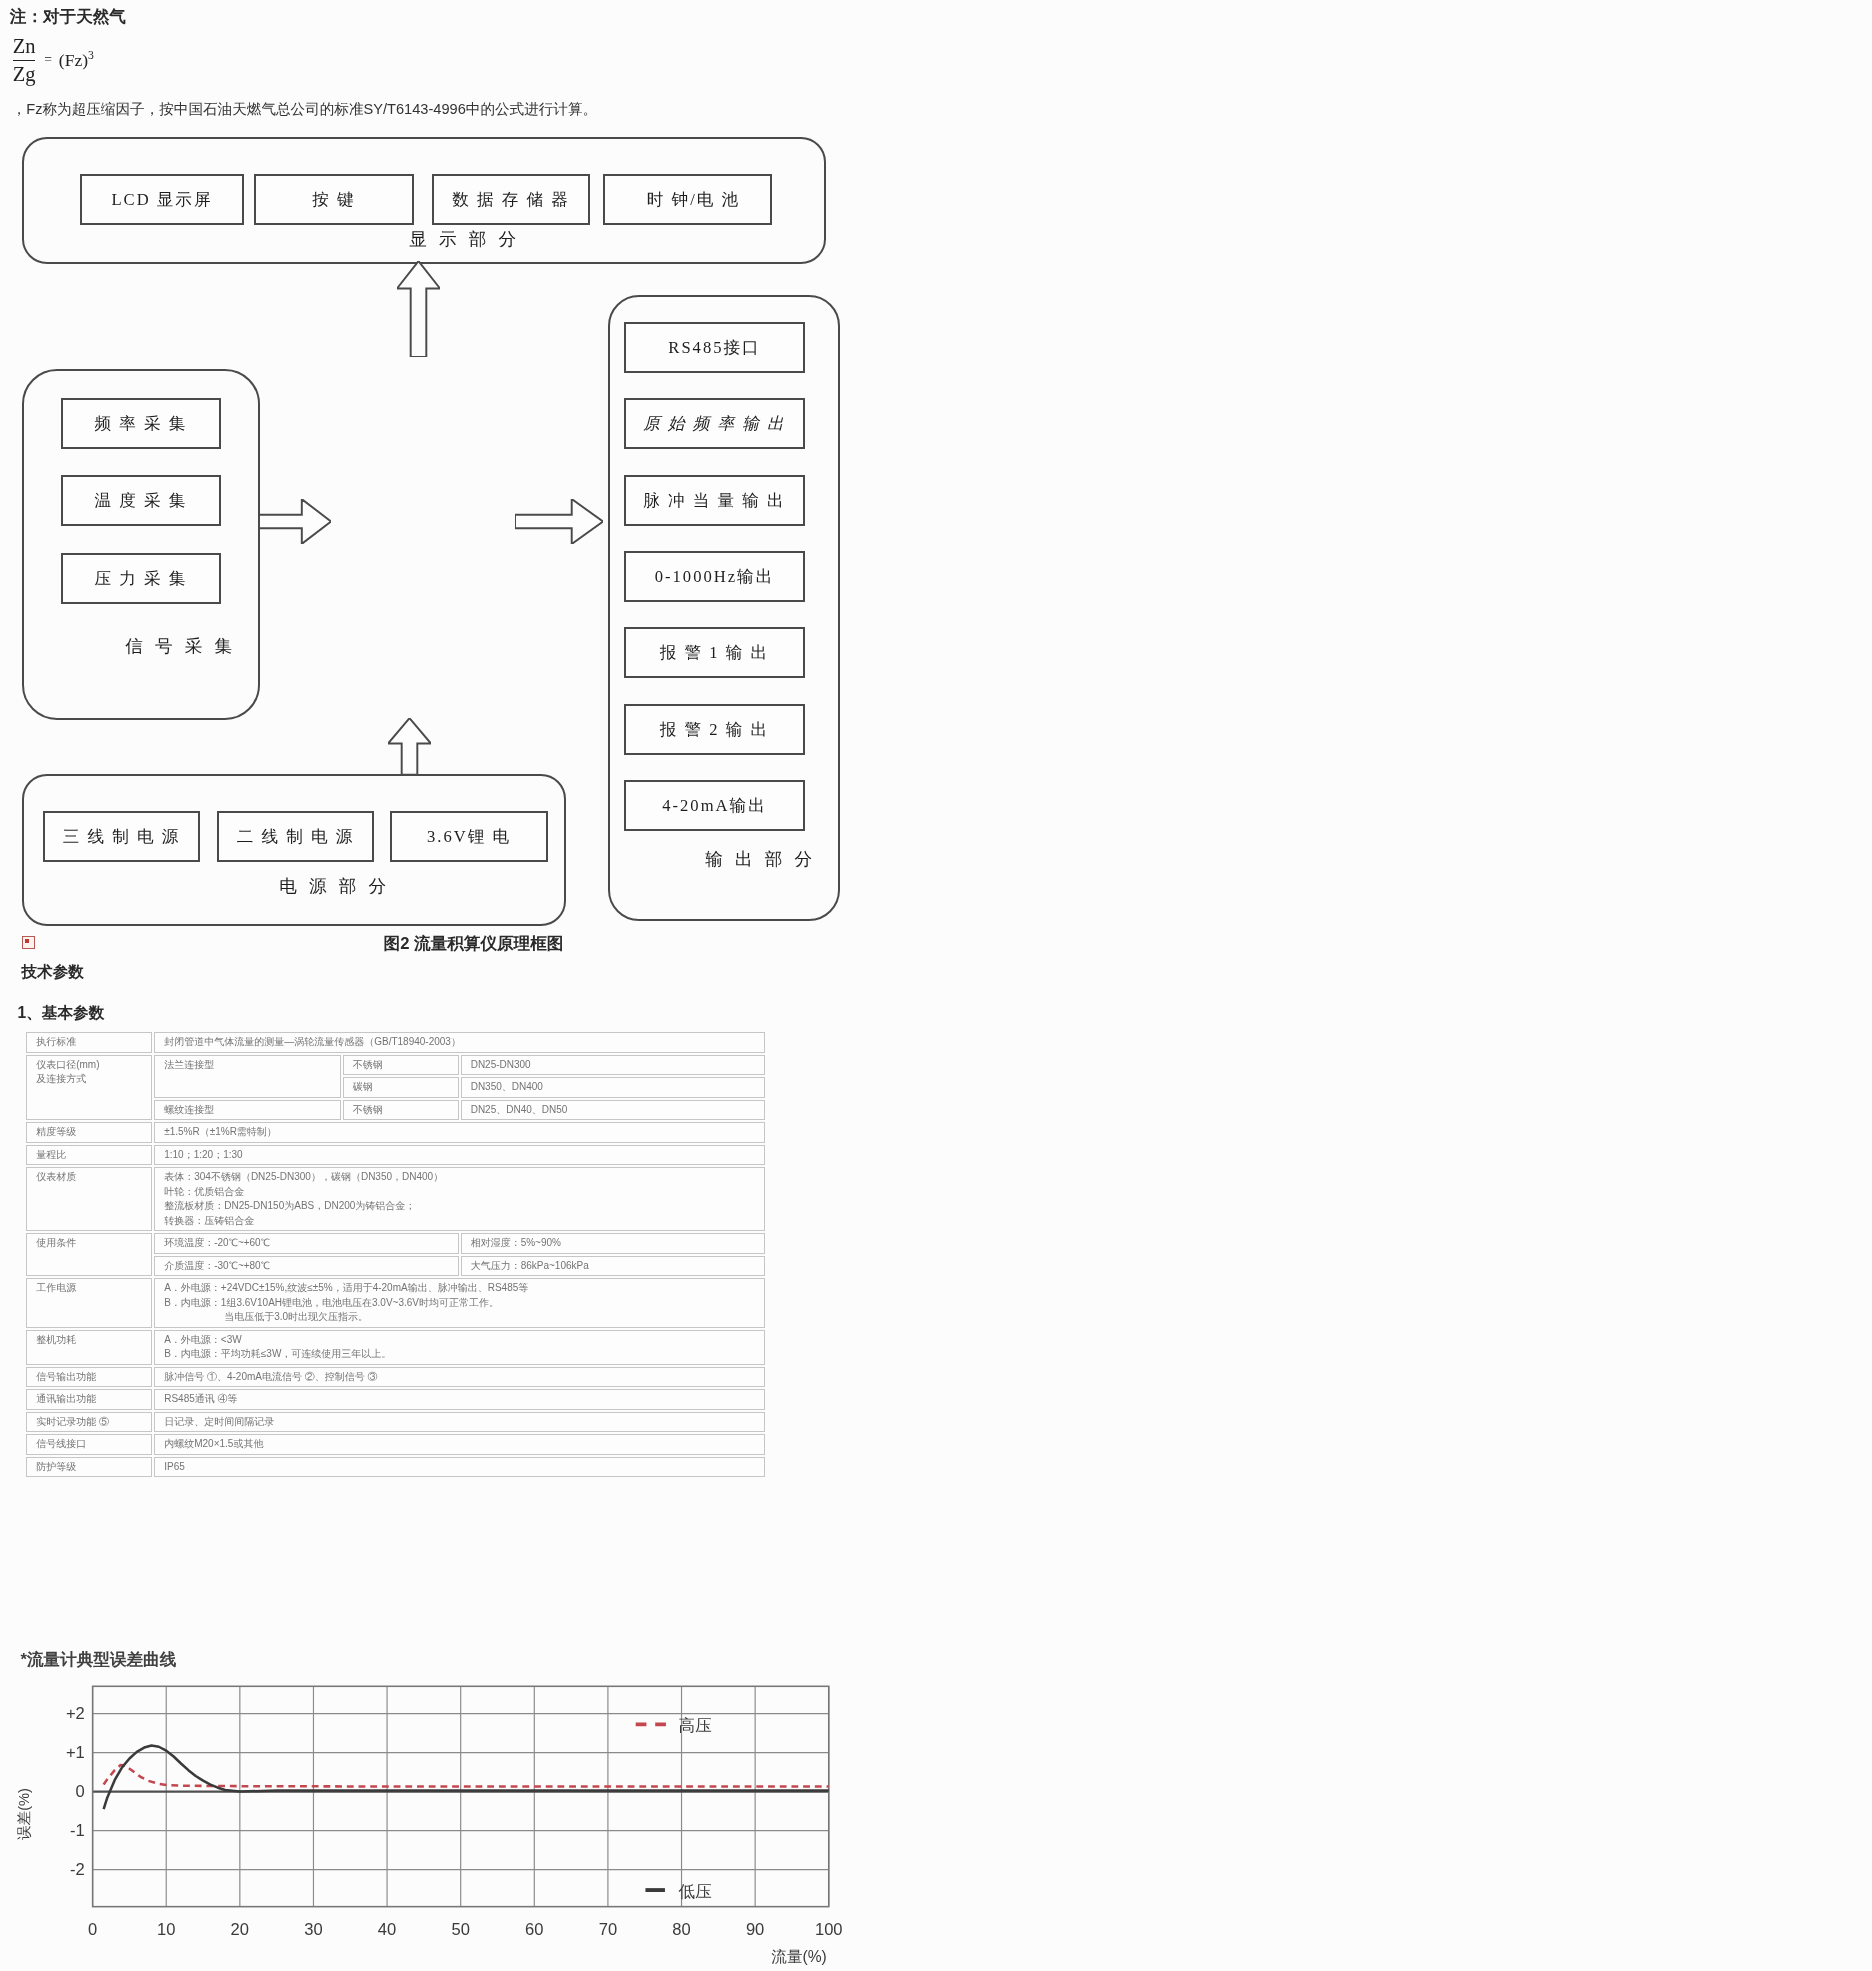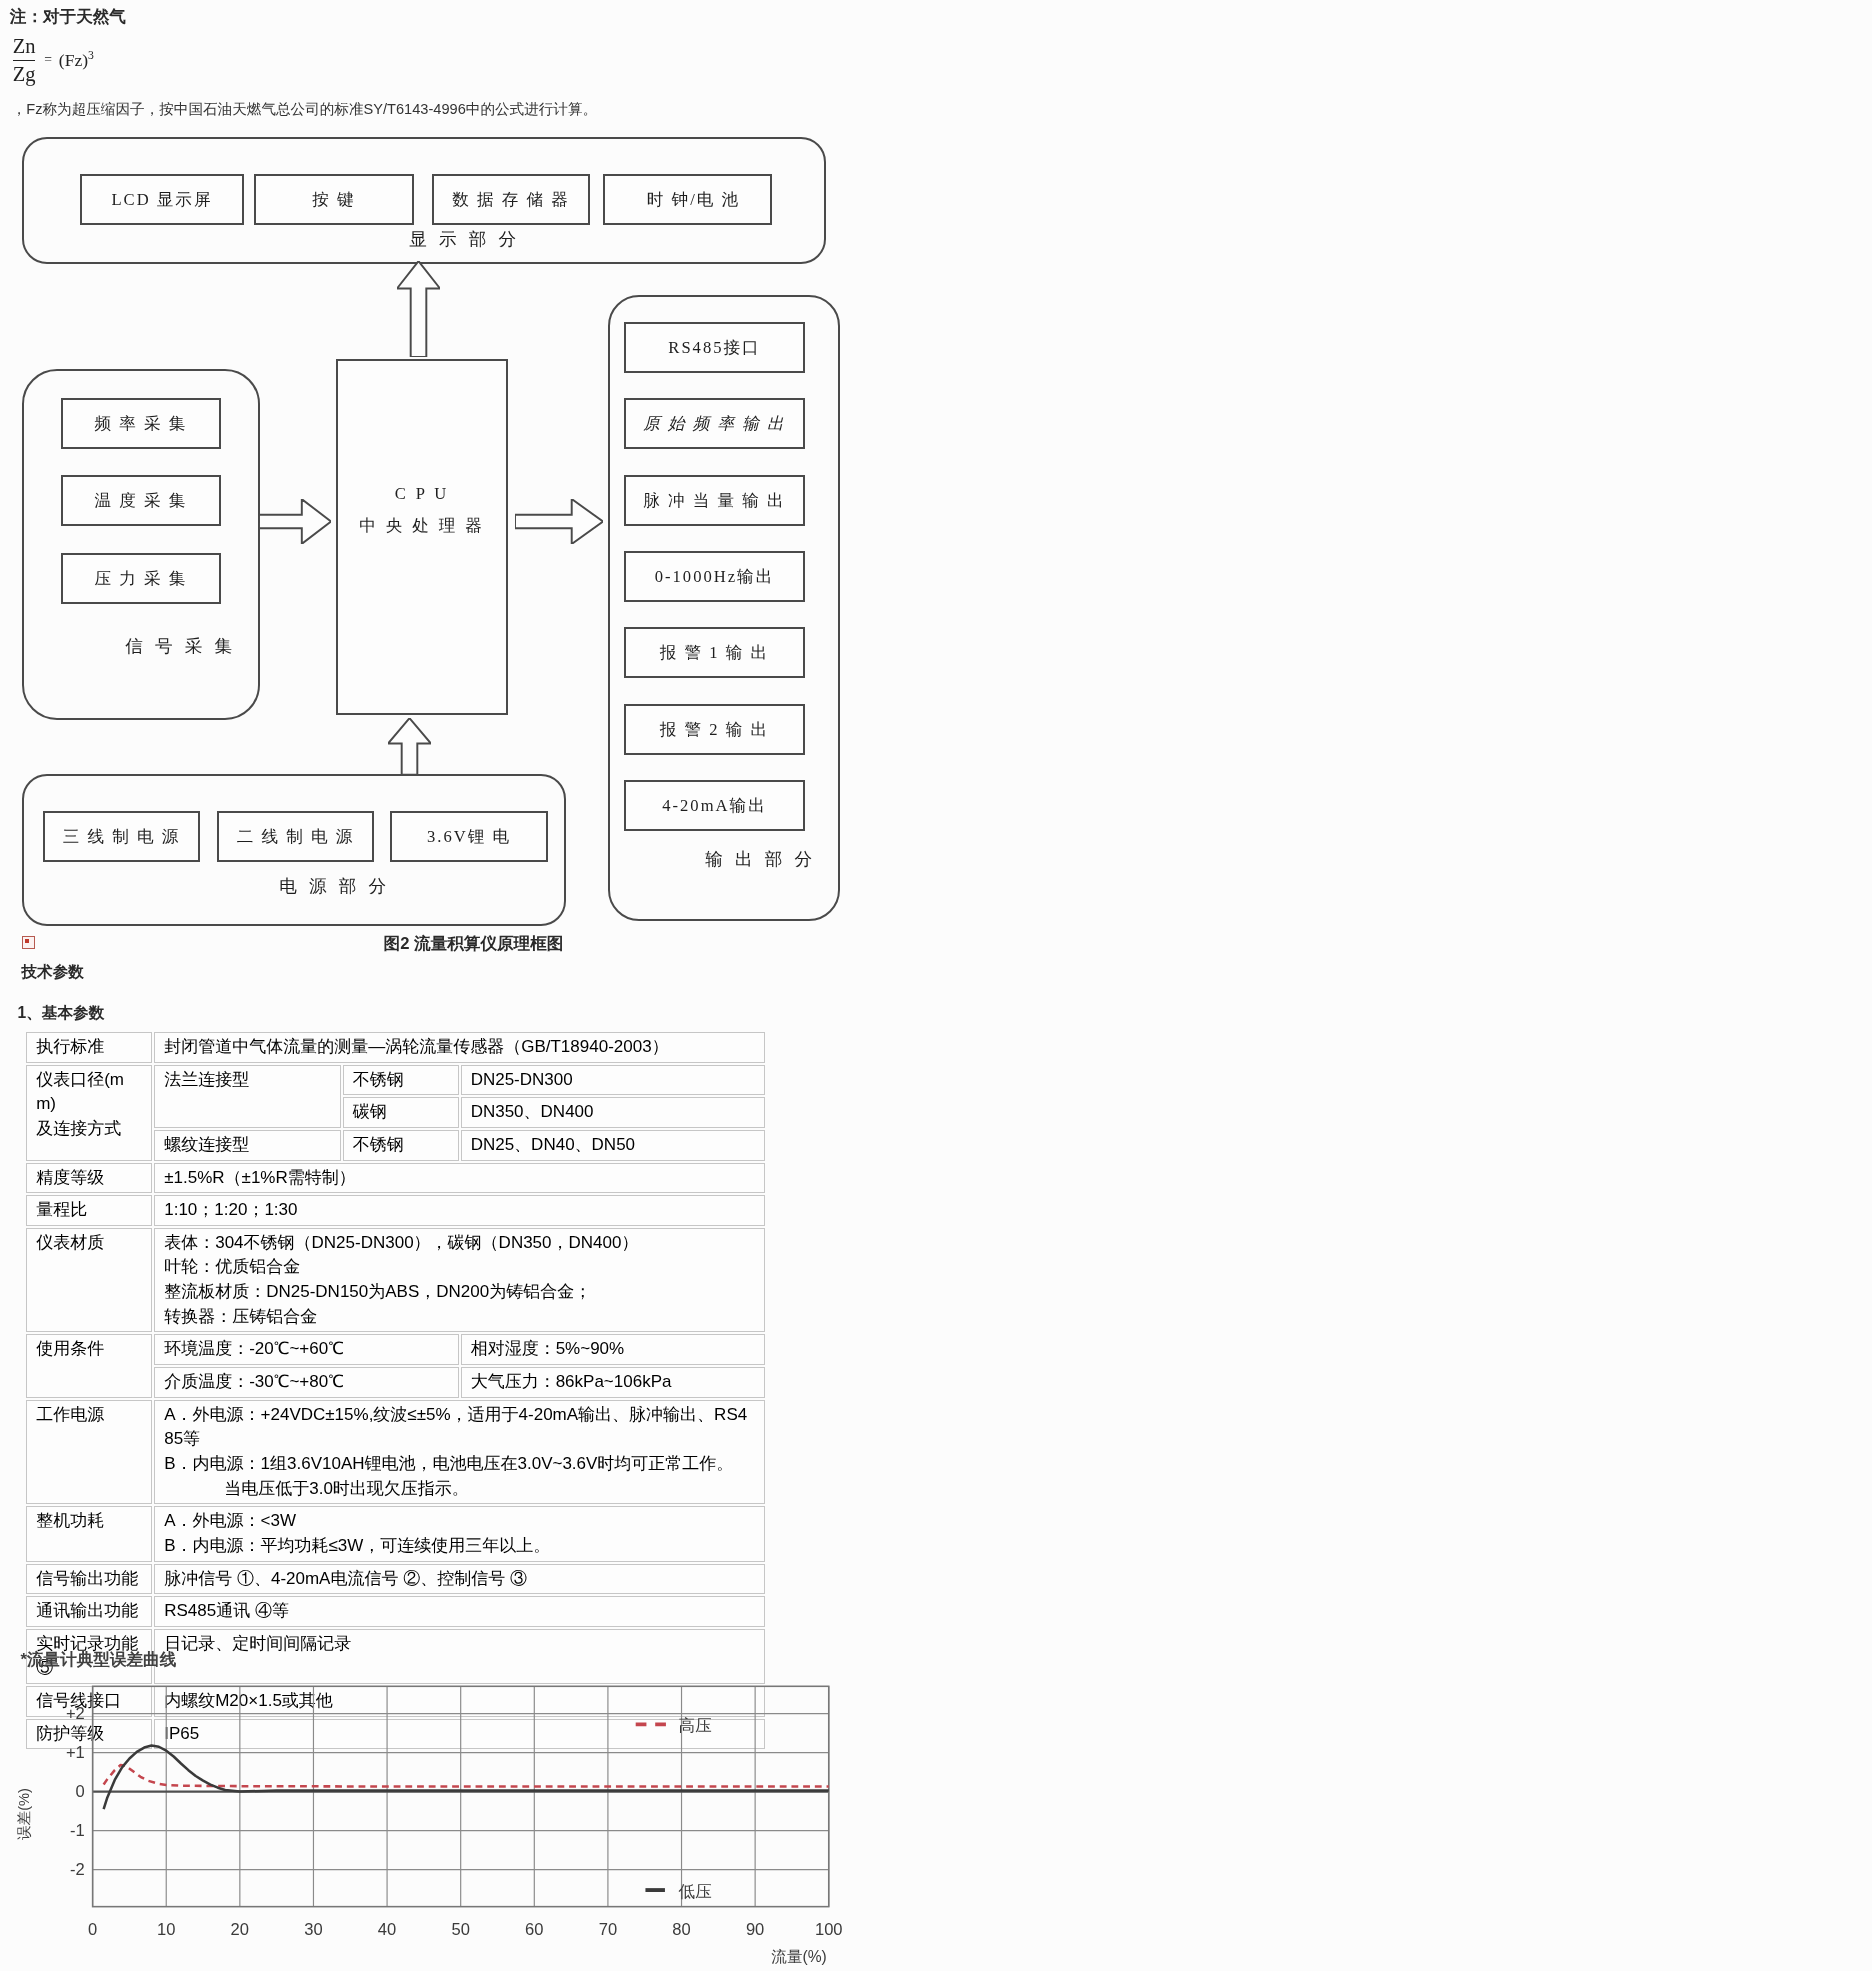--- a/index.html
+++ b/index.html
@@ -26,21 +26,21 @@
   .dlabel{position:absolute;text-align:right;font-family:"Liberation Serif",serif;
           font-size:17.6px;letter-spacing:3.9px;color:#1e1e1e;}
   .cpu-box{flex-direction:column;letter-spacing:2.9px;padding-bottom:54px;box-sizing:border-box;}
   .cpu-box span{line-height:1.9;}
   .caption{font-size:16.6px;font-weight:bold;color:#2a2a2a;text-align:center;}
   
   .imgph{width:10.7px;height:10.7px;border:1px solid #b65a50;background:#fbf2f1;position:absolute;}
   .imgph::before{content:"";position:absolute;left:2px;top:2px;width:3.9px;height:3.9px;background:#c0392b;}
   
   table.spec{border-collapse:separate;border-spacing:2.9px;table-layout:fixed;width:743px;
-             font-size:17px;color:#000000;}
+             font-size:10px;color:#737373;}
   table.spec td{border:1px solid #c6c6c6;background:#fdfdfd;padding:2px 8.8px;
                 vertical-align:top;line-height:1.45;word-break:break-all;}
   .ind{padding-left:60px;}
   
   .chart-title{font-size:16.6px;font-weight:bold;color:#404040;}
   svg text{font-family:"Liberation Sans",sans-serif;}
 </style>
 </head>
 <body>
 
@@ -70,24 +70,20 @@
   <svg class="abs" style="left:397px;top:261px;" width="43" height="96" viewBox="0 0 44 98">
     <polygon points="14,98 14,28 0,28 22,0 44,28 30,28 30,98" fill="#fdfdfd" stroke="#4a4a4a" stroke-width="2"></polygon>
   </svg>
 
   <div class="dsect" style="left:21.5px;top:369px;width:234px;height:347px;border-radius:35px;"></div>
   <div class="dbox" style="left:61px;top:398px;width:156px;height:47px;">频 率 采 集</div>
   <div class="dbox" style="left:61px;top:475px;width:156px;height:47px;">温 度 采 集</div>
   <div class="dbox" style="left:61px;top:553px;width:156px;height:47px;">压 力 采 集</div>
   <div class="dlabel" style="left:41px;top:634px;width:195px;">信 号 采 集</div>
 
-  <div class="dbox sq cpu-box" style="left:336px;top:359px;width:172px;height:356px;">
-    <span>C P U</span>
-    <span>中 央 处 理 器</span>
-  </div>
 
   <svg class="abs" style="left:259px;top:499px;" width="72" height="45" viewBox="0 0 74 46">
     <polygon points="0,16 44,16 44,0 74,23 44,46 44,30 0,30" fill="#fdfdfd" stroke="#4a4a4a" stroke-width="2"></polygon>
   </svg>
 
   <svg class="abs" style="left:515px;top:499px;" width="88" height="45" viewBox="0 0 90 46">
     <polygon points="0,16 58,16 58,0 90,23 58,46 58,30 0,30" fill="#fdfdfd" stroke="#4a4a4a" stroke-width="2"></polygon>
   </svg>
 
   <div class="dsect" style="left:608px;top:295px;width:228px;height:622px;border-radius:31px;"></div>

